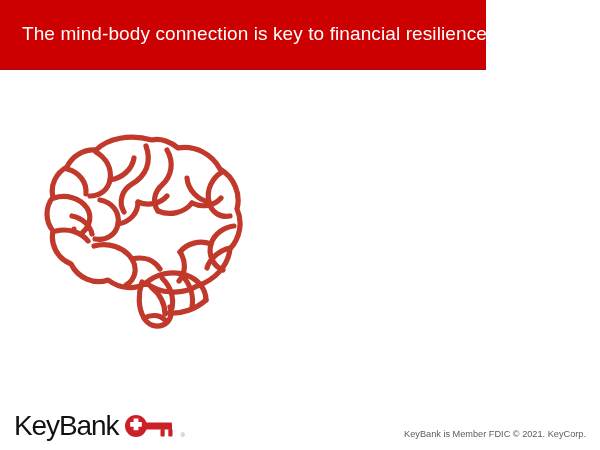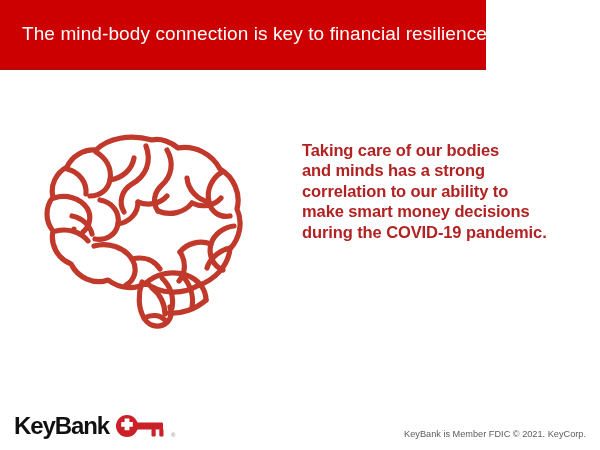--- a/index.html
+++ b/index.html
@@ -91,22 +91,22 @@
   .footer-logo {
     position: absolute;
     left: 14px;
     top: 409px;
     height: 32px;
     display: flex;
     align-items: center;
   }
   .wordmark {
     color: #111111;
-    font-size: 24px;
-    font-weight: bold;
+    font-size: 28px;
+    font-weight: normal;
     letter-spacing: -1.1px;
     line-height: 27px;
   }
   .key-mark {
     margin-left: 5px;
     display: flex;
     align-items: center;
     position: relative;
     top: 1px;
   }
@@ -195,27 +195,20 @@
 
       <path d="M108 154
                C 104 166, 104 180, 110 190
                C 114 197, 122 200, 129 197
                C 136 194, 139 186, 136 179"></path>
       <path d="M110 190 C 118 186, 126 187, 131 192"></path>
     </svg>
   </div>
 
   <div class="copy-col">
-    <div class="headline">
-      <span class="hl-line">Taking care of our bodies</span>
-      <span class="hl-line">and minds has a strong</span>
-      <span class="hl-line">correlation to our ability to</span>
-      <span class="hl-line">make smart money decisions</span>
-      <span class="hl-line">during the COVID-19 pandemic.</span>
-    </div>
   </div>
 
   <div class="footer-logo">
     <span class="wordmark">KeyBank</span>
     <span class="key-mark">
       <svg width="56" height="26" viewBox="0 0 56 26" xmlns="http://www.w3.org/2000/svg">
 
         <path d="M13 2 A11 11 0 1 0 13 24 A11 11 0 1 0 13 2 Z" fill="#cc2029"></path>
         <path d="M10.6 5.6 h4.8 v3.4 h3.4 v4.8 h-3.4 v3.4 h-4.8 v-3.4 h-3.4 v-4.8 h3.4 z" fill="#ffffff"></path>
 

